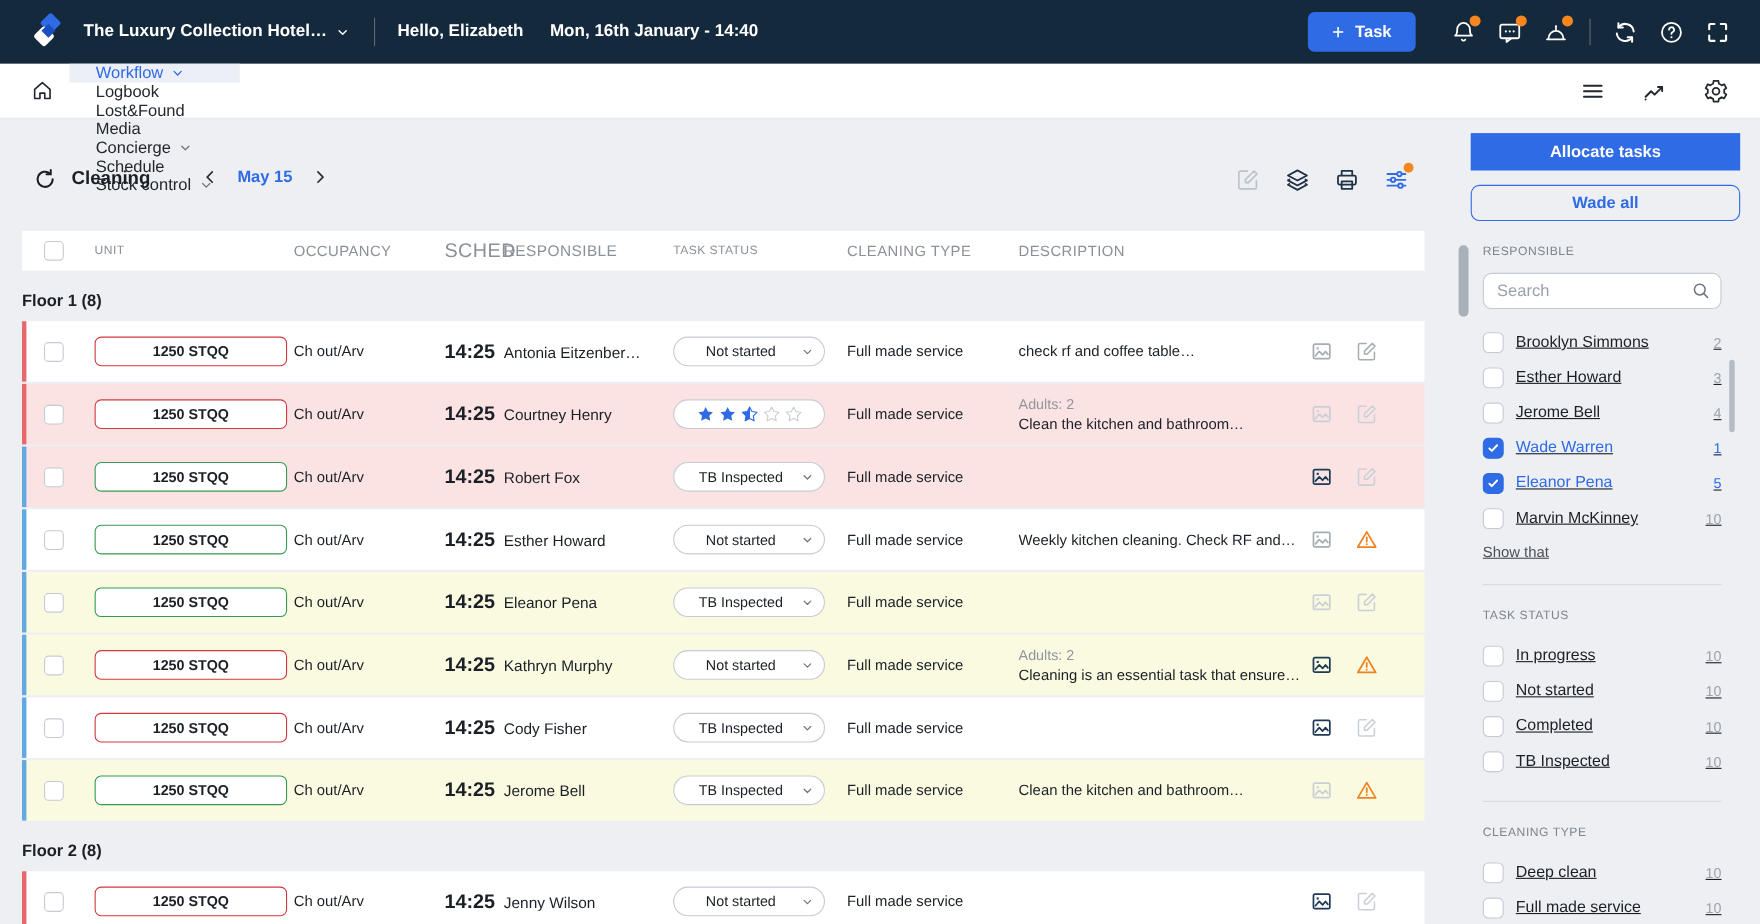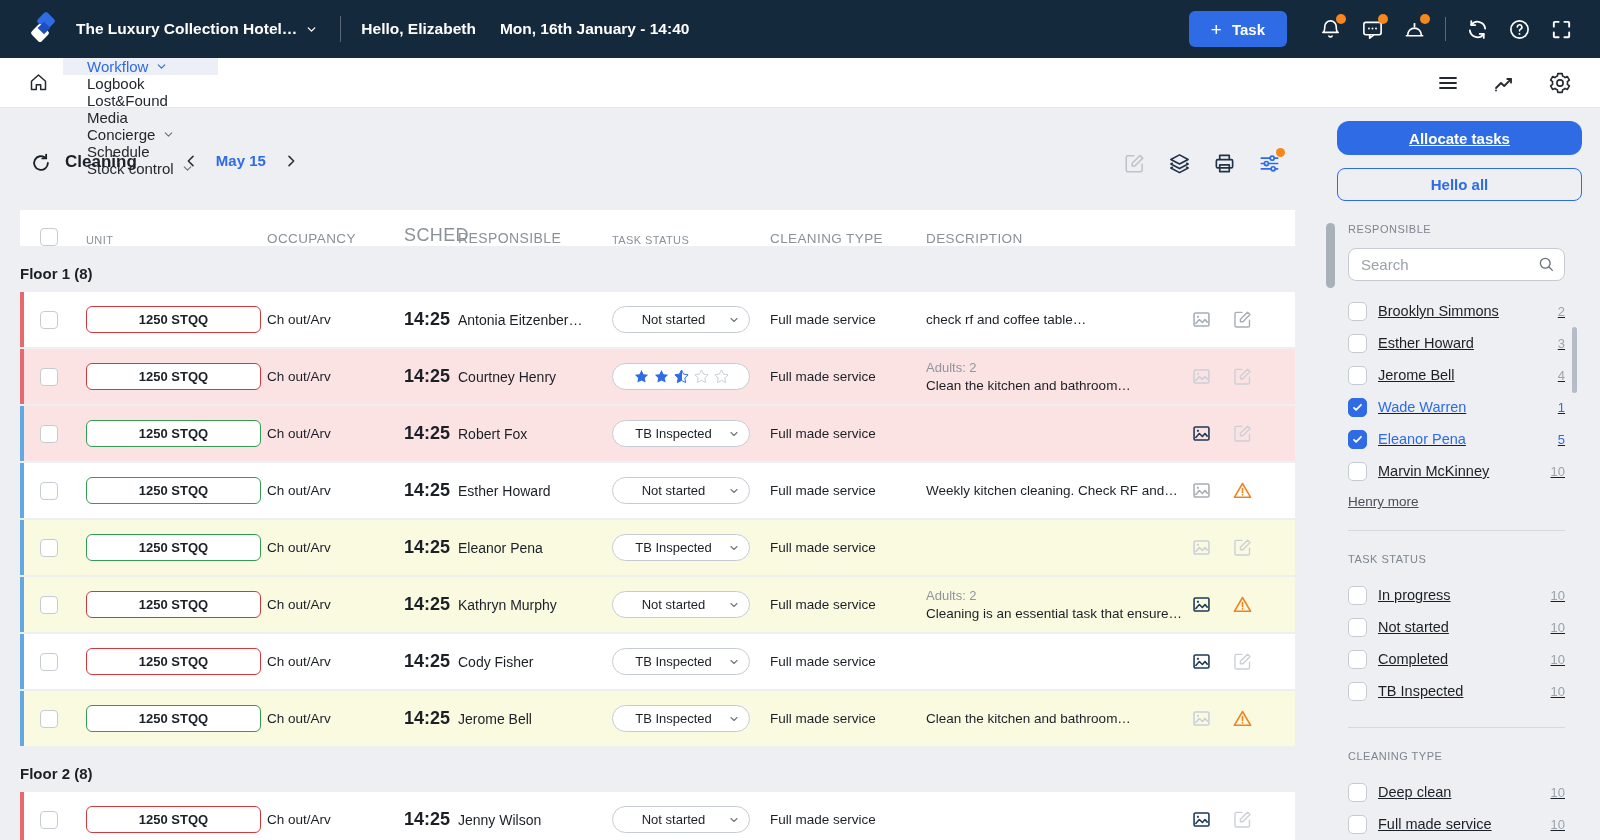--- a/index.html
+++ b/index.html
@@ -48,21 +48,21 @@
   .date-label { color:#2E6BE5; font-size:15px; font-weight:600; cursor:pointer; }
   .tool-icons { margin-left:auto; display:flex; align-items:center; gap:22px; margin-right:14px; }
   .tool-icon { position:relative; width:23px; height:23px; display:inline-flex; cursor:pointer; }
   .tool-icon svg { width:23px; height:23px; }
   .tone-disabled { color:#BDC3CB; }
   .tone-dark2 { color:#1F3247; }
   .tone-blue { color:#2E6BE5; }
   .tool-dot { position:absolute; top:-4px; right:-4px; width:9px; height:9px; border-radius:50%; background:#F6871F; }
 
   
-  .thead { display:flex; align-items:flex-end; height:36px; background:#fff; position:relative; padding-left:4px; }
+  .thead { display:flex; align-items:center; height:36px; background:#fff; position:relative; padding-left:4px; }
   .th { font-size:11px; color:#8A9199; letter-spacing:.4px; font-weight:500; }
   .c-check { width:50px; display:flex; justify-content:center; flex:none; }
   .c-unit  { width:193px; flex:none; padding-left:12px; }
   .c-occ   { width:137px; flex:none; font-size:13.5px; }
   .c-sched { width:54px;  flex:none; font-size:18px; font-weight:600; }
   .c-resp  { width:154px; flex:none; font-size:14px; white-space:nowrap; overflow:hidden; text-overflow:ellipsis; padding-right:8px; }
   .c-status{ width:158px; flex:none; }
   .c-type  { width:156px; flex:none; font-size:13.5px; }
   .c-desc  { flex:1; font-size:13.5px; min-width:0; padding-right:6px; }
   .c-icons { width:104px; flex:none; display:flex; gap:20px; justify-content:flex-start; padding-right:10px; }
@@ -102,22 +102,22 @@
   .tone-dark { color:#1E3A56; }
   .tone-medium { color:#A6ADB5; }
   .tone-light { color:#CBD0D7; }
   .tone-warning { color:#EF8221; }
 
   
   .main-scrollbar { position:absolute; left:1326px; top:115px; width:9px; height:65px; border-radius:5px; background:#A8B0BA; cursor:pointer; }
 
   
   .sidebar { position:absolute; left:1337px; top:0; width:245px; padding-top:13px; }
-  .btn-primary { width:245px; height:34px; background:#2E6BE5; border:none; border-radius:12px; color:#fff;
-                 font:600 15px "Liberation Sans",sans-serif; cursor:pointer;text-decoration:underline; }
+  .btn-primary { width:245px; height:34px; background:#2E6BE5; border:none; border-radius:0; color:#fff;
+                 font:600 15px "Liberation Sans",sans-serif; cursor:pointer; }
   .btn-outline { width:245px; height:33px; margin-top:13px; background:transparent; border:1.5px solid #2E6BE5; border-radius:8px;
                  color:#2E6BE5; font:600 15px "Liberation Sans",sans-serif; cursor:pointer; }
   .f-section { padding:0 17px 0 11px; }
   .f-label { font-size:11px; letter-spacing:.5px; color:#7E858E; margin-top:22px; font-weight:500; }
   .search-wrap { position:relative; margin-top:13px; }
   .search-wrap input { width:100%; height:33px; border:1px solid #C6CBD3; border-radius:8px; background:#fff; padding:0 34px 0 12px;
                        font:400 15px "Liberation Sans",sans-serif; color:#1B2026; outline:none; }
   .search-wrap input::placeholder { color:#9AA1AA; }
   .search-icon { position:absolute; right:10px; top:7px; width:18px; height:18px; color:#6B727B; }
   .f-list { margin-top:14px; }
@@ -725,21 +725,21 @@
             <span class="c-desc"></span>
             <span class="c-icons"></span>
           </div>
         </div>
     </div>
 
     <div class="main-scrollbar"></div>
 
     <aside class="sidebar">
       <button class="btn-primary">Allocate tasks</button>
-      <button class="btn-outline">Hello all</button>
+      <button class="btn-outline">Wade all</button>
 
       <div class="f-section">
         <div class="f-label">RESPONSIBLE</div>
         <div class="search-wrap">
           <input type="text" placeholder="Search" style="">
           <span class="search-icon">
             <svg viewBox="0 0 24 24" fill="none" stroke="currentColor" stroke-width="1.8" stroke-linecap="round">
                 <circle cx="11" cy="11" r="6.5"></circle>
                 <path d="m16.2 16.2 4.3 4.3"></path>
               </svg>
@@ -778,21 +778,21 @@
               </span>
               <span class="f-name">Eleanor Pena</span>
               <span class="f-count">5</span>
             </div>
             <div class="f-item">
               <span class="f-cbx"></span>
               <span class="f-name">Marvin McKinney</span>
               <span class="f-count">10</span>
             </div>
           </div>
-        <span class="show-more">Henry more</span>
+        <span class="show-more">Show that</span>
         <div class="f-divider"></div>
       </div>
 
       <div class="f-section">
         <div class="f-label">TASK STATUS</div>
         <div class="f-list" id="status-list">
             <div class="f-item">
               <span class="f-cbx"></span>
               <span class="f-name">In progress</span>
               <span class="f-count">10</span>

